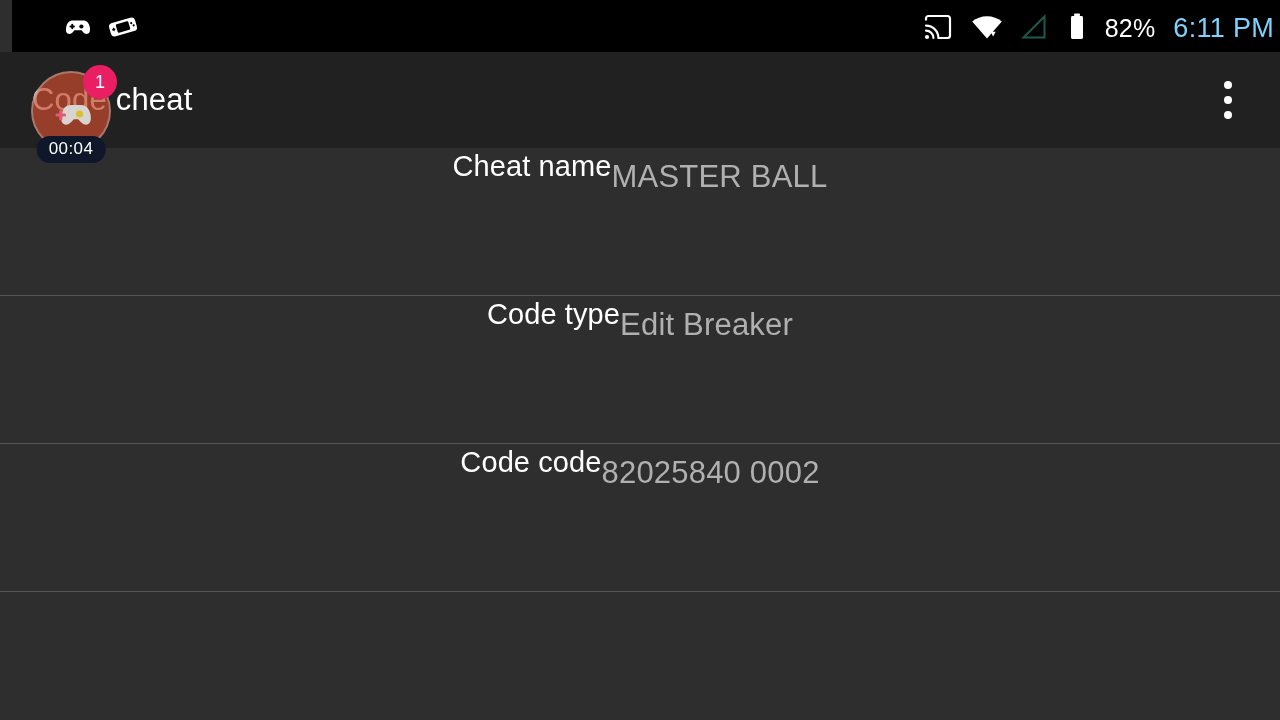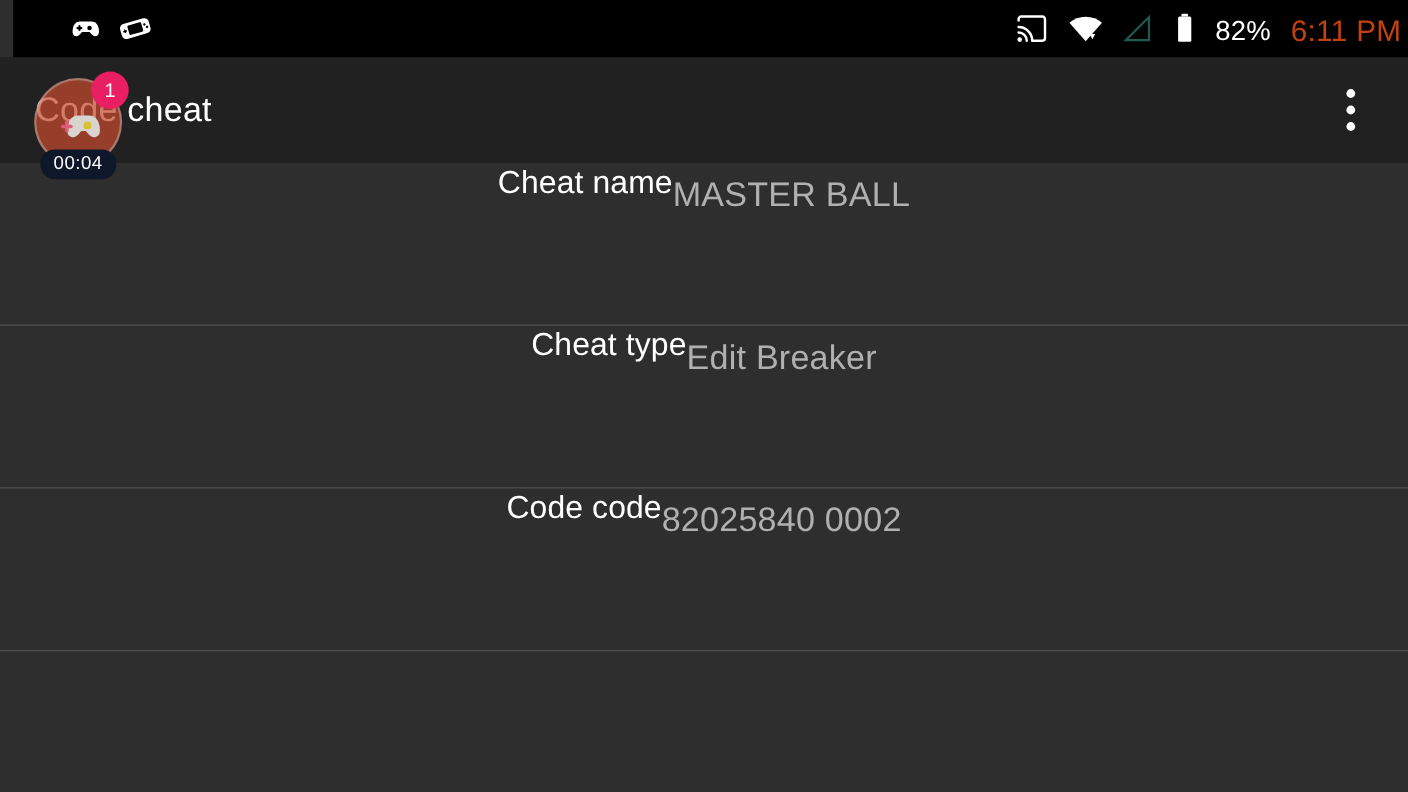--- a/index.html
+++ b/index.html
@@ -17,21 +17,21 @@
     background:#000;
     display:flex; align-items:center;padding-left:28px;
   }
   .sb-left{ display:flex; align-items:center; gap:14px; padding-left:20px; }
   .sb-right{ margin-left:auto; display:flex; align-items:center; gap:18px; padding-right:18px; }
   .sb-icon{ display:block; }
   .sb-battery-pct{
     color:#fff; font-size:25px; letter-spacing:.2px;
   }
   .sb-clock{
-    color:#c2410c; font-size:27px; font-weight:500; letter-spacing:.3px;text-align:center;
+    color:#7dd3fc; font-size:27px; font-weight:500; letter-spacing:.3px;text-align:center;
   }
 
   
   .toolbar{
     position:absolute; left:0; top:52px;
     width:1280px; height:96px;
     background:#212121;
     display:flex; align-items:center;
   }
   .toolbar-title{
@@ -186,21 +186,21 @@
 
 <div class="content">
 
   <div class="list-item">
     <div class="li-title">Cheat name</div>
     <div class="li-value">MASTER BALL</div>
   </div>
   <div class="divider"></div>
 
   <div class="list-item">
-    <div class="li-title">Cheat type</div>
+    <div class="li-title">Code type</div>
     <div class="li-value">Edit Breaker</div>
   </div>
   <div class="divider"></div>
 
   <div class="list-item">
     <div class="li-title">Code code</div>
     <div class="li-value">82025840 0002</div>
   </div>
   <div class="divider"></div>
 

